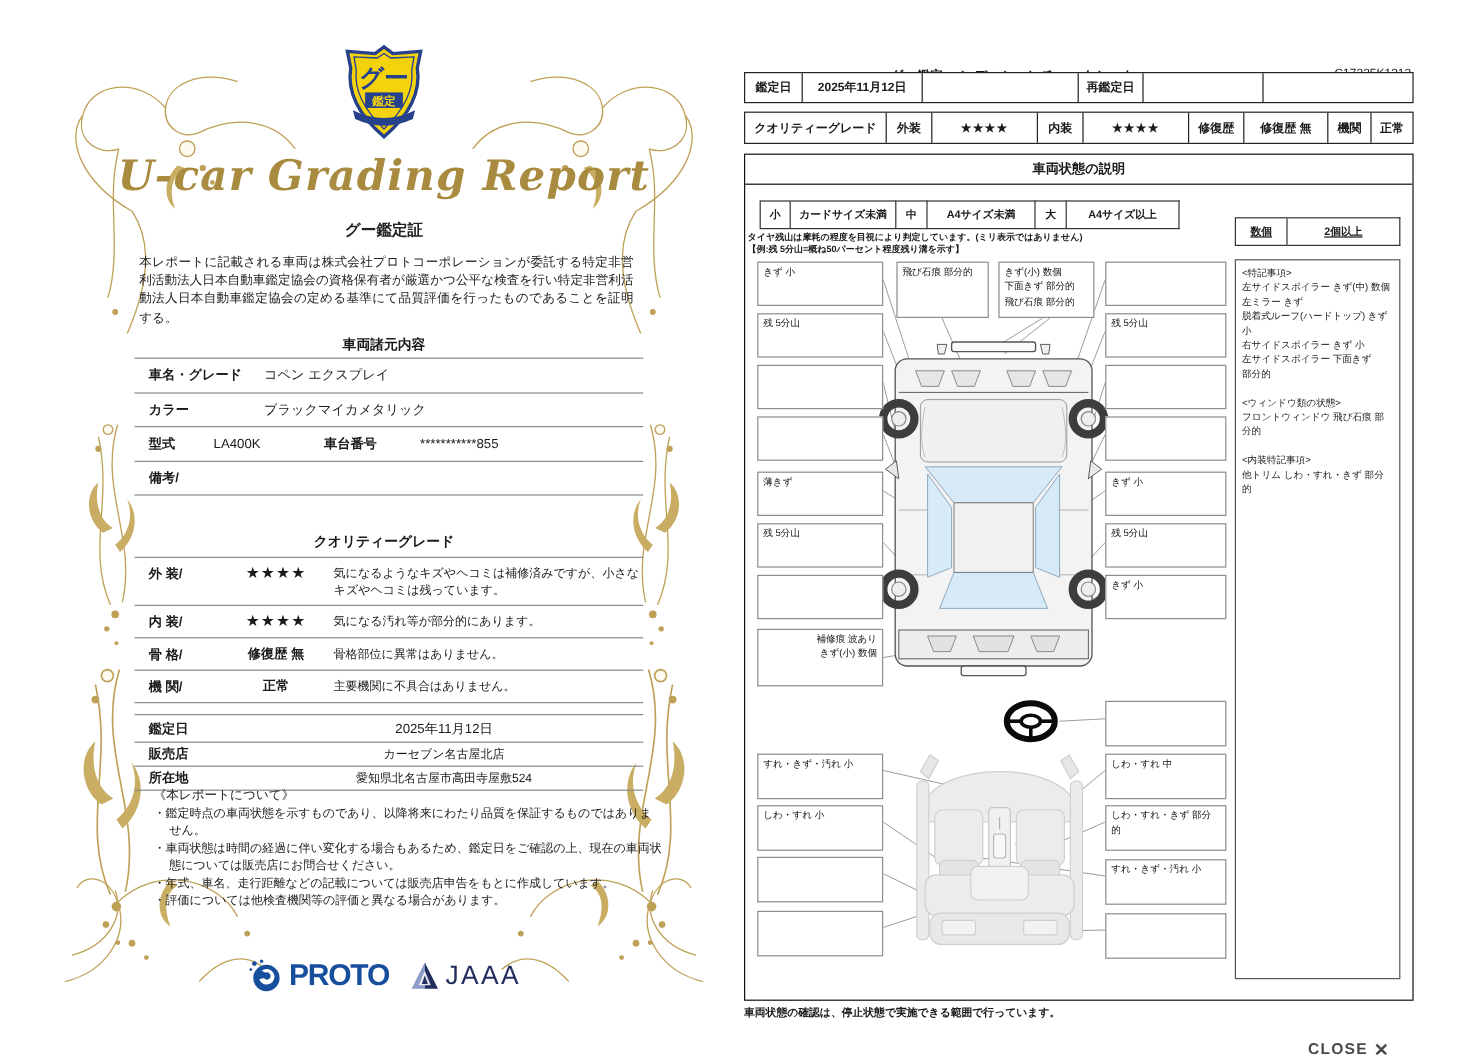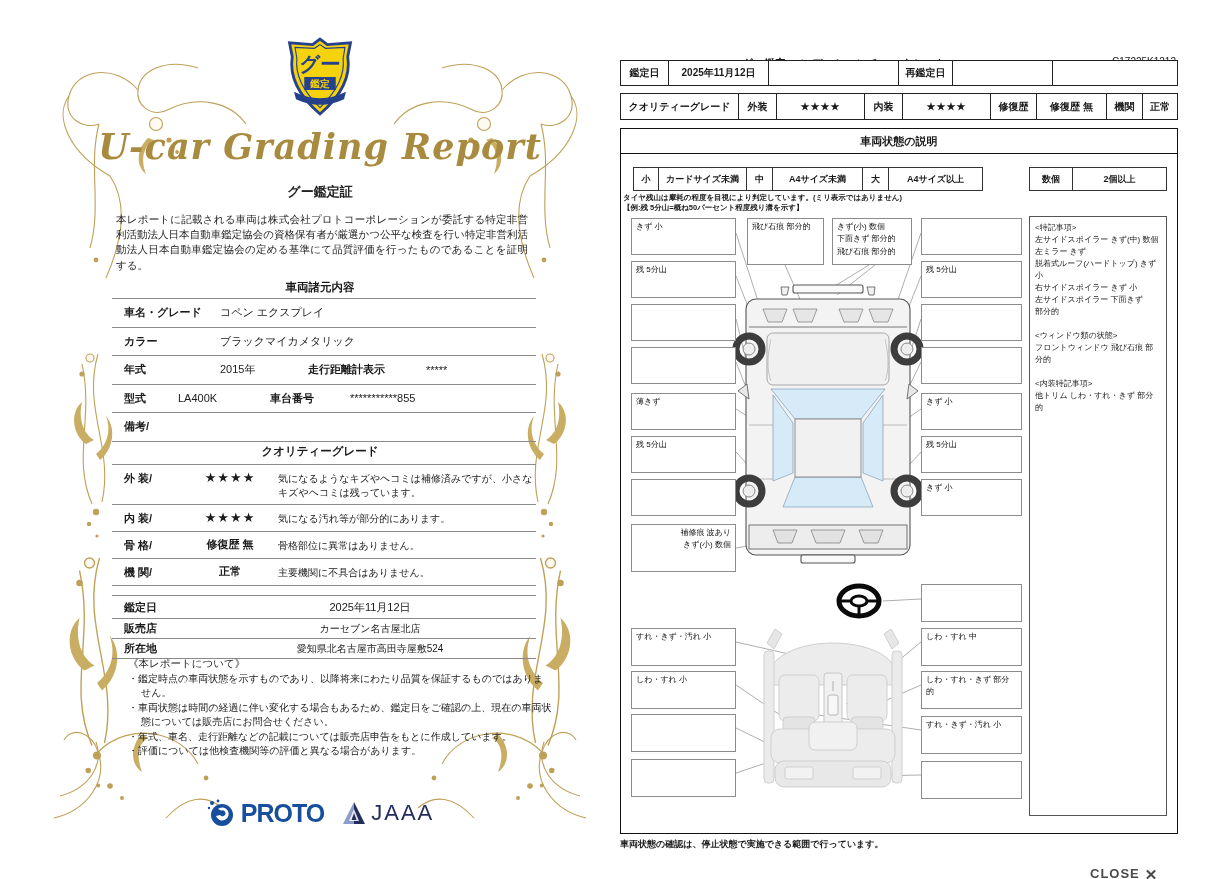--- a/index.html
+++ b/index.html
@@ -53,21 +53,21 @@
   .t1 .cell, .t2 .cell { border-right:1px solid #222; display:flex; align-items:center; justify-content:center; font-size:10px; font-weight:bold; }
   .t1 .cell:last-child, .t2 .cell:last-child { border-right:none; }
   .stars { letter-spacing:1px; font-size:11px; }
   .mainbox { position:absolute; top:90px; left:0; width:558px; height:706px; border:1.5px solid #111; background:#fff; }
   .mb-title { position:absolute; top:0; left:0; width:100%; height:25px; line-height:25px; text-align:center;
      font-size:11px; font-weight:bold; border-bottom:1.2px solid #111; }
   .legend { position:absolute; display:flex; height:24px; }
   .legend .cell { border:1px solid #333; border-left:none; display:flex; align-items:center; justify-content:center;
      font-size:9px; font-weight:bold; }
   .legend .cell:first-child { border-left:1px solid #333; }
-  .lg1 { left:12px; top:38px; } .lg2 { left:408px; top:38px; }
+  .lg1 { left:12px; top:38px; } .lg2 { left:408px; top:52px;text-decoration:underline; }
   .tire-note { position:absolute; left:2px; top:64px; font-size:7.5px; font-weight:bold; line-height:1.35; }
   .abox { position:absolute; border:1px solid #8c8c8c; background:#fff; font-size:8px; line-height:1.55;
      padding:2px 4px; white-space:pre-line; color:#111; z-index:2; }
   .special { position:absolute; left:408px; top:87px; width:138px; height:600px; border:1.2px solid #555;
      background:#fff; font-size:8px; line-height:1.5; padding:5px 5px; white-space:pre-line; z-index:2; }
   .diagram-svg { position:absolute; inset:0; width:556px; height:703px; z-index:1; }
   .sheet-footer { position:absolute; top:800px; left:0; font-size:9px; font-weight:bold; }
 
   .close-btn { position:absolute; left:1090px; top:866px; font-size:13px; font-weight:bold; color:#4a4a4a;
      letter-spacing:1px; display:flex; gap:5px; align-items:flex-start; cursor:pointer; }
@@ -143,26 +143,20 @@
     <div class="sec-title spec-sec">車両諸元内容</div>
 
     <div class="tbl spec-tbl">
       <div class="trow h28">
         <span class="lab" style="width:96px">車名・グレード</span>
         <span>コペン エクスプレイ</span>
       </div>
       <div class="trow h28">
         <span class="lab" style="width:96px">カラー</span>
         <span>ブラックマイカメタリック</span>
-      </div>
-      <div class="trow h28">
-        <span class="lab" style="width:96px">年式</span>
-        <span style="width:88px">2015年</span>
-        <span class="lab" style="width:118px">走行距離計表示</span>
-        <span>*****</span>
       </div>
       <div class="trow h28">
         <span class="lab" style="width:54px">型式</span>
         <span style="width:92px">LA400K</span>
         <span class="lab" style="width:80px">車台番号</span>
         <span>***********855</span>
       </div>
       <div class="trow h28">
         <span class="lab">備考/</span>
       </div>

